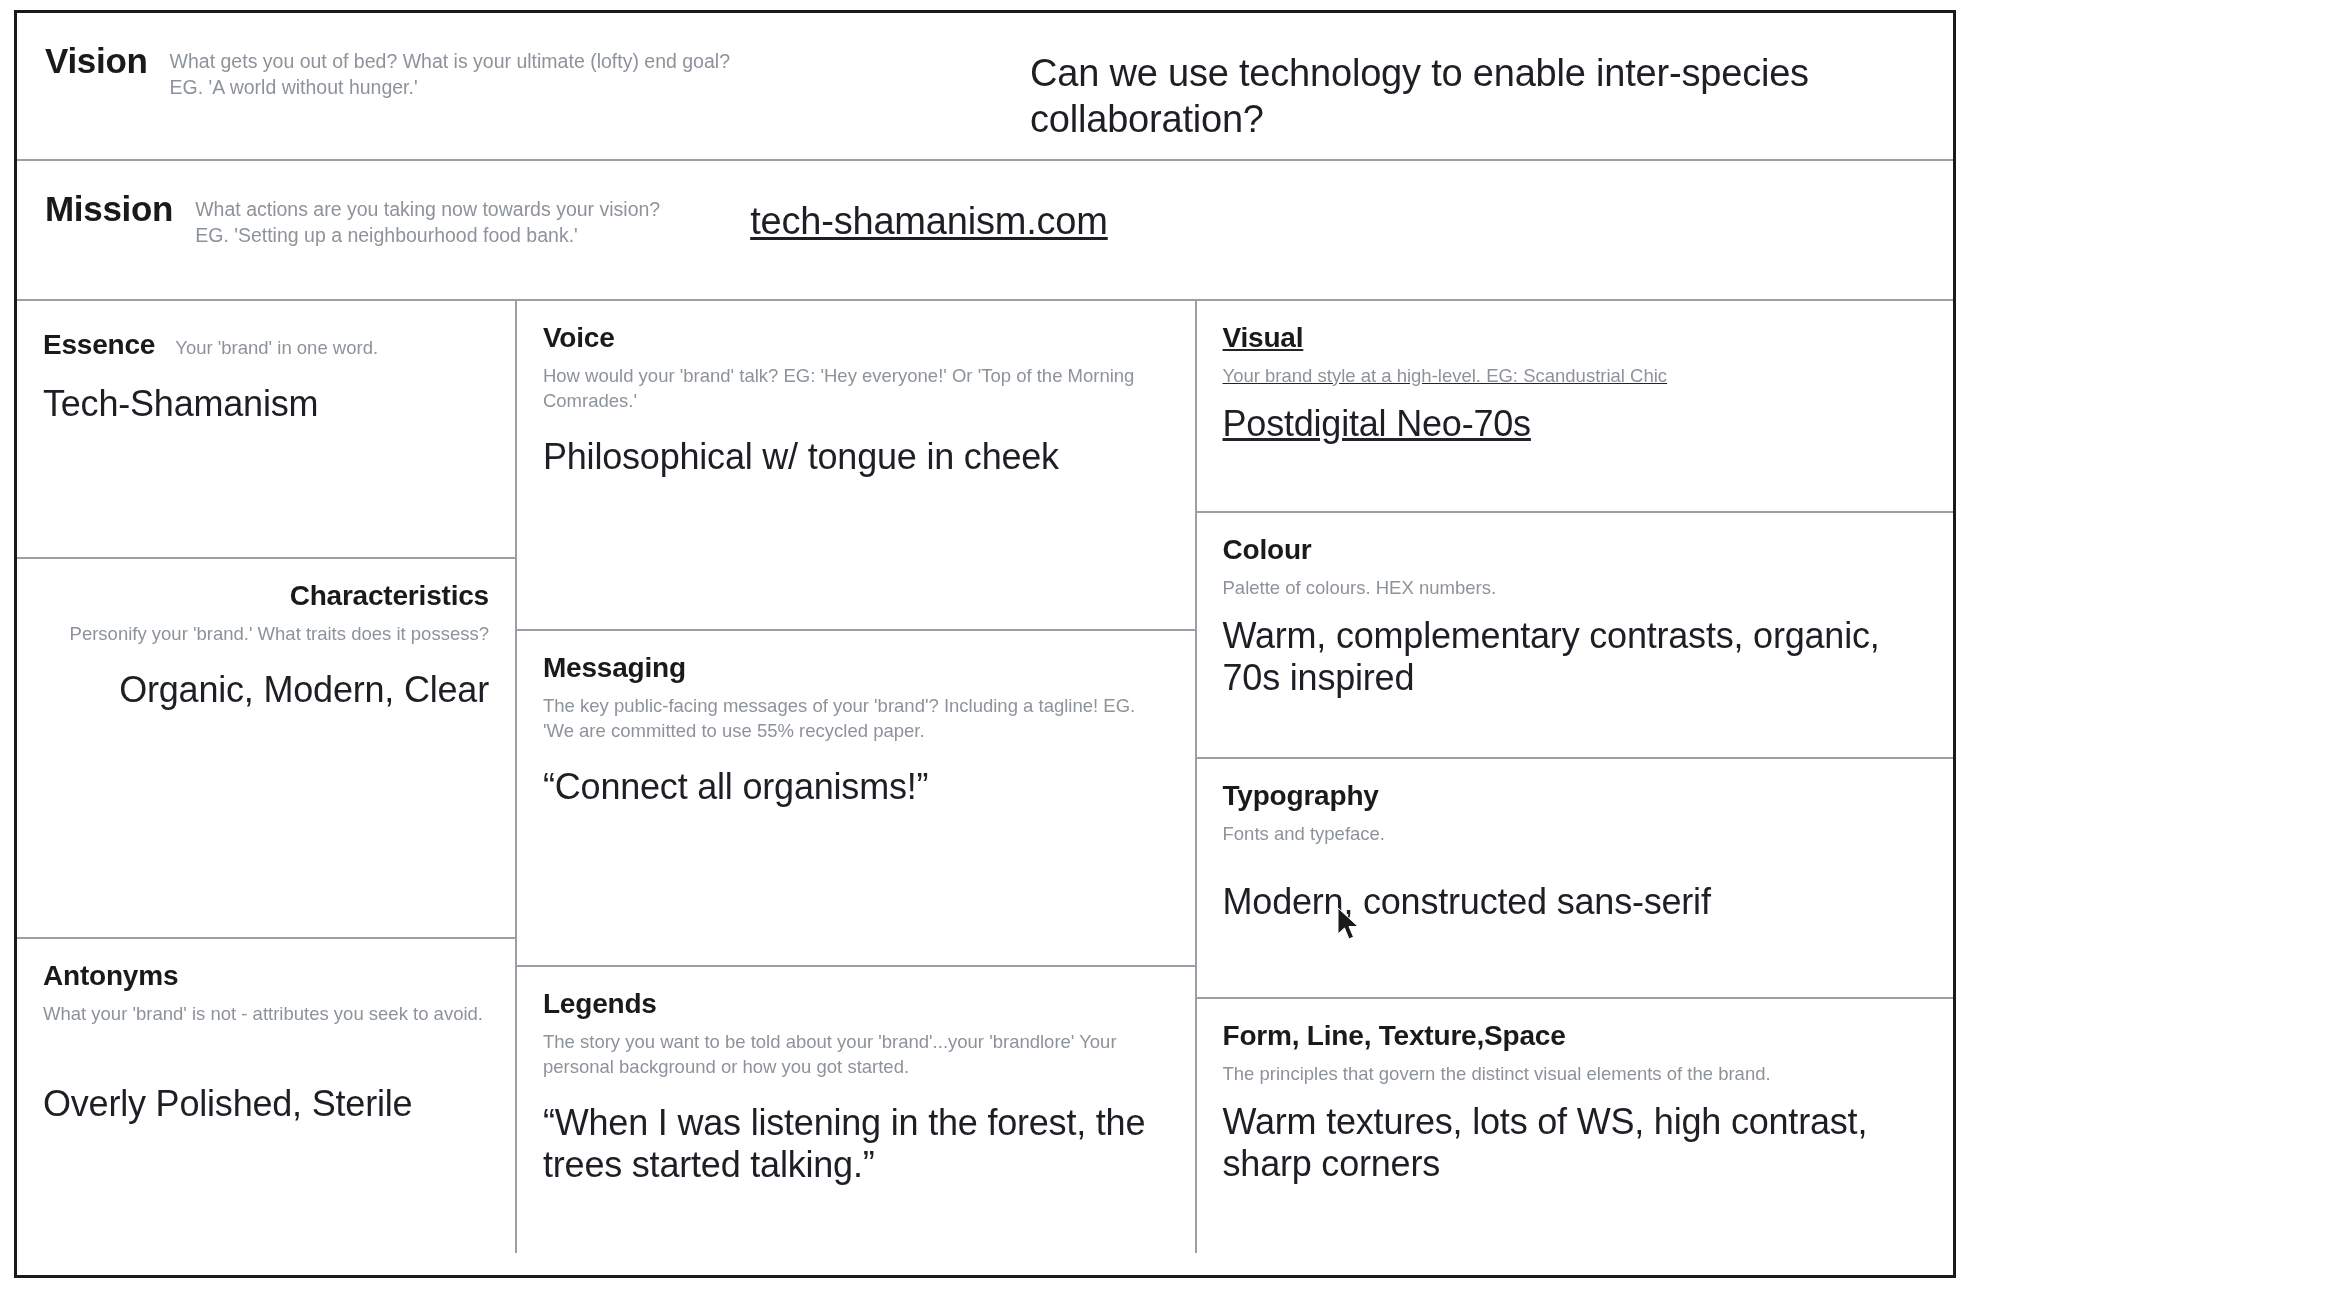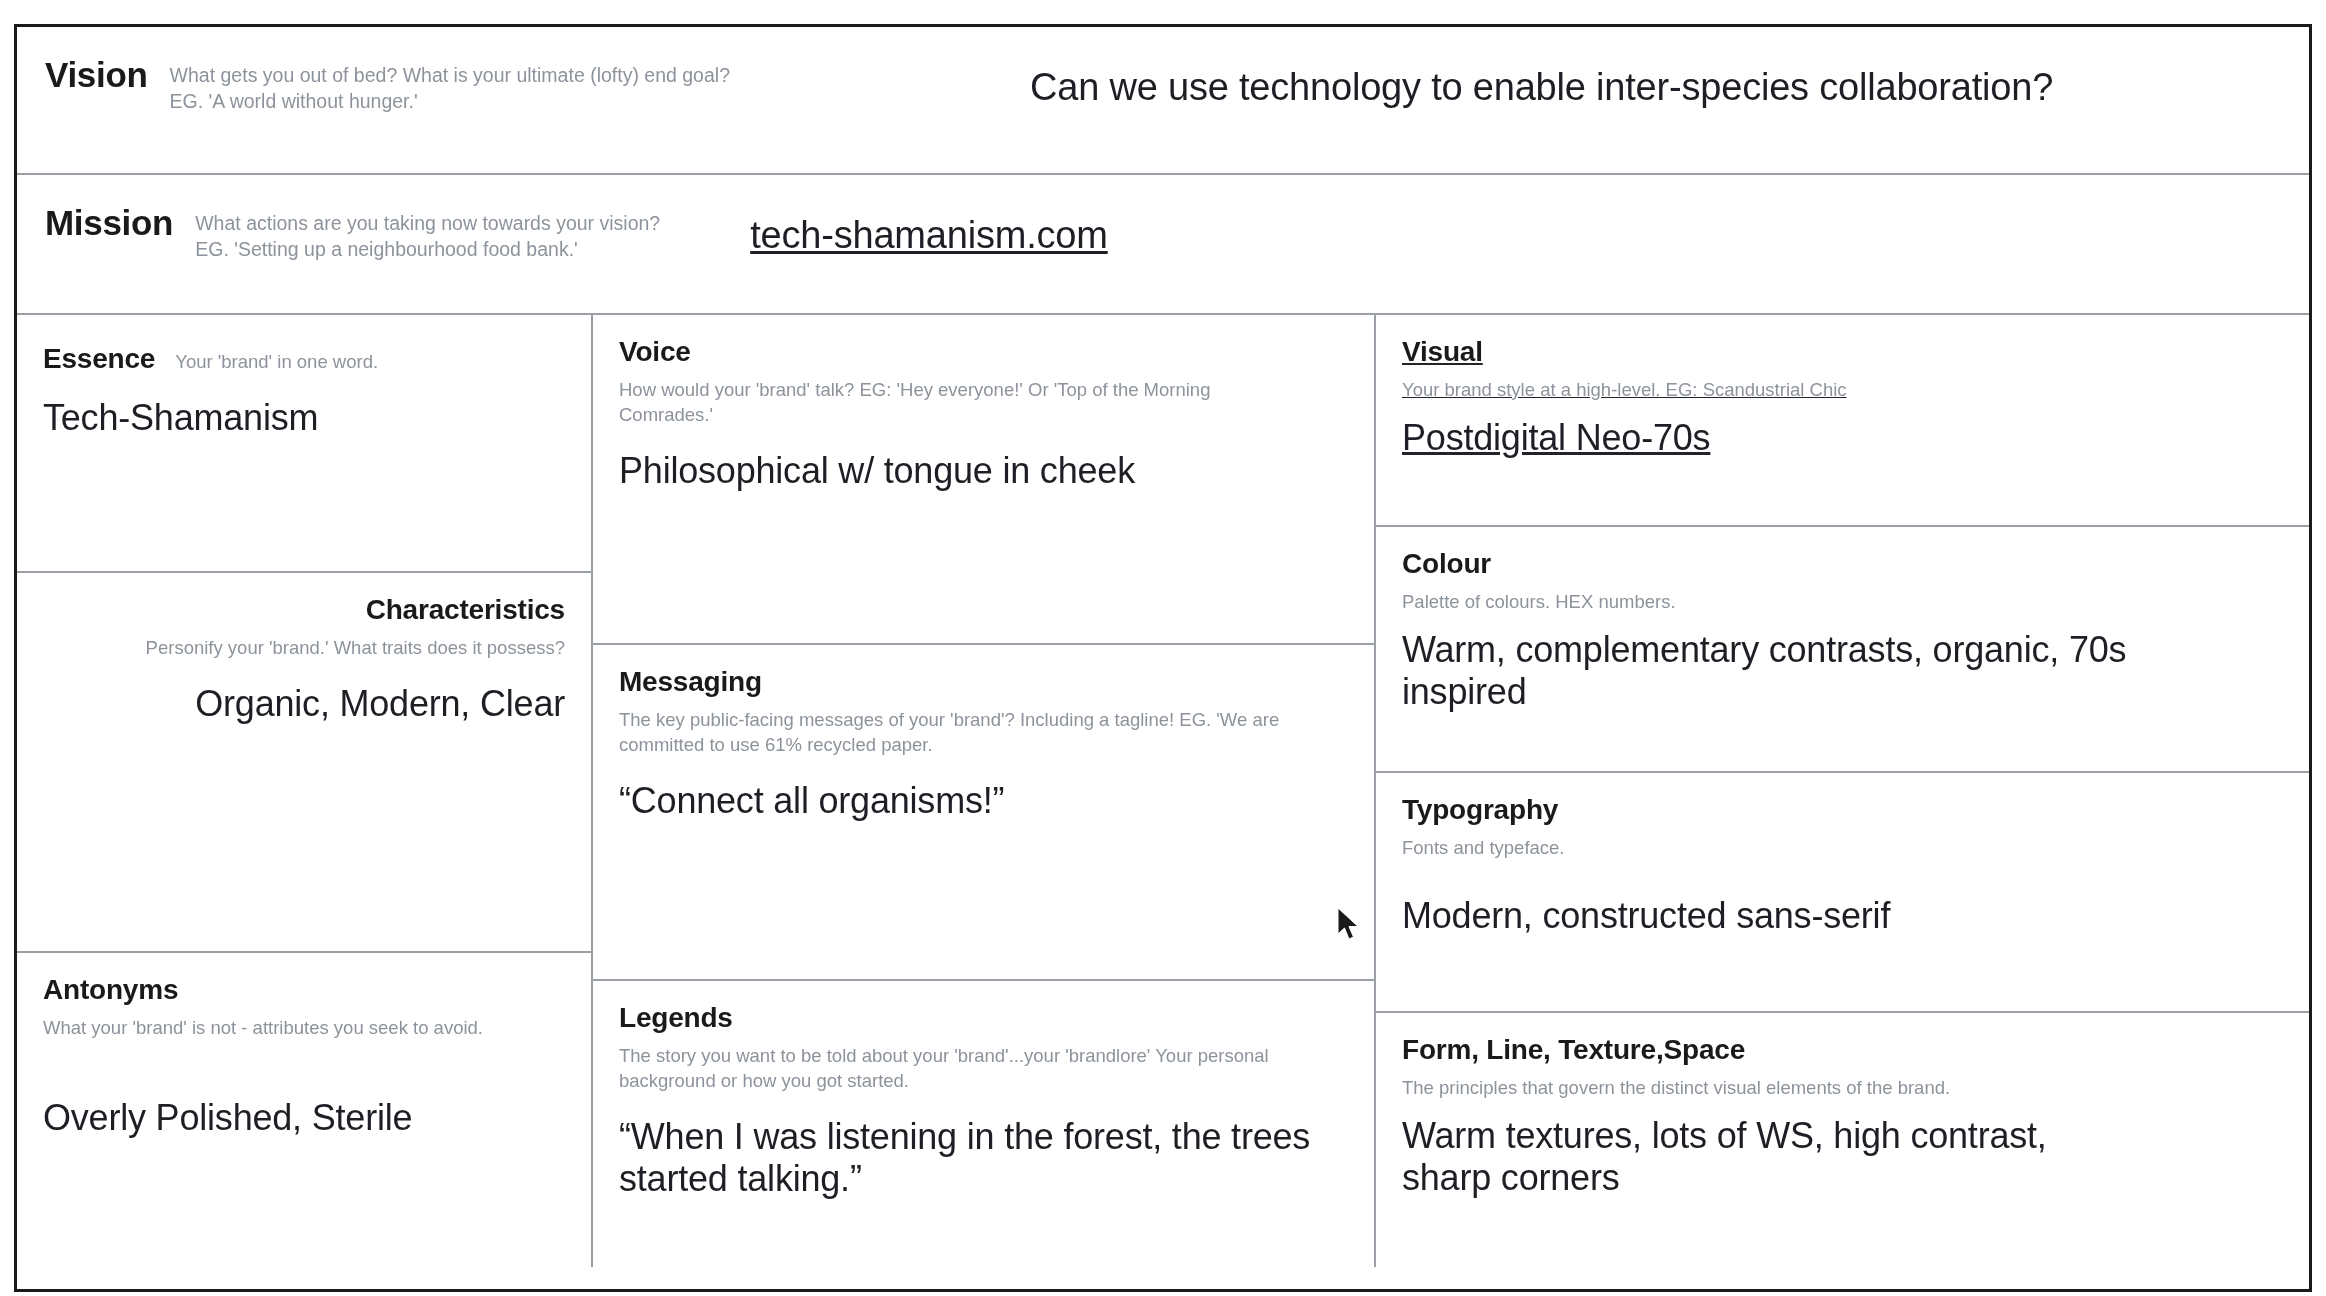--- a/index.html
+++ b/index.html
@@ -20,22 +20,22 @@
     width: 2326px;
     height: 1296px;
     background: #ffffff;
     box-sizing: border-box;
   }
 
   
   .board {
     position: absolute;
     left: 14px;
-    top: 24px;
-    width: 2298px;
+    top: 10px;
+    width: 1942px;
     height: 1268px;
     border: 3px solid #1a1a1a;
     box-sizing: border-box;
     background: #ffffff;
     display: flex;
     flex-direction: column;
   }
 
   .row {
     display: flex;
@@ -242,21 +242,21 @@
       <div class="col col-mid">
 
         <div class="cell c-voice">
           <div class="cell-title">Voice</div>
           <div class="cell-hint" style="max-width:640px;">How would your 'brand' talk? EG: 'Hey everyone!' Or 'Top of the Morning Comrades.'</div>
           <div class="cell-answer">Philosophical w/ tongue in cheek</div>
         </div>
 
         <div class="cell c-messaging">
           <div class="cell-title">Messaging</div>
-          <div class="cell-hint" style="max-width:720px;">The key public-facing messages of your 'brand'? Including a tagline! EG. 'We are committed to use 61% recycled paper.</div>
+          <div class="cell-hint" style="max-width:720px;">The key public-facing messages of your 'brand'? Including a tagline! EG. 'We are committed to use 55% recycled paper.</div>
           <div class="cell-answer">“Connect all organisms!”</div>
         </div>
 
         <div class="cell c-legends">
           <div class="cell-title">Legends</div>
           <div class="cell-hint" style="max-width:720px;">The story you want to be told about your 'brand'...your 'brandlore' Your personal background or how you got started.</div>
           <div class="cell-answer" style="max-width:720px;">“When I was listening in the forest, the trees started talking.”</div>
         </div>
 
       </div>

